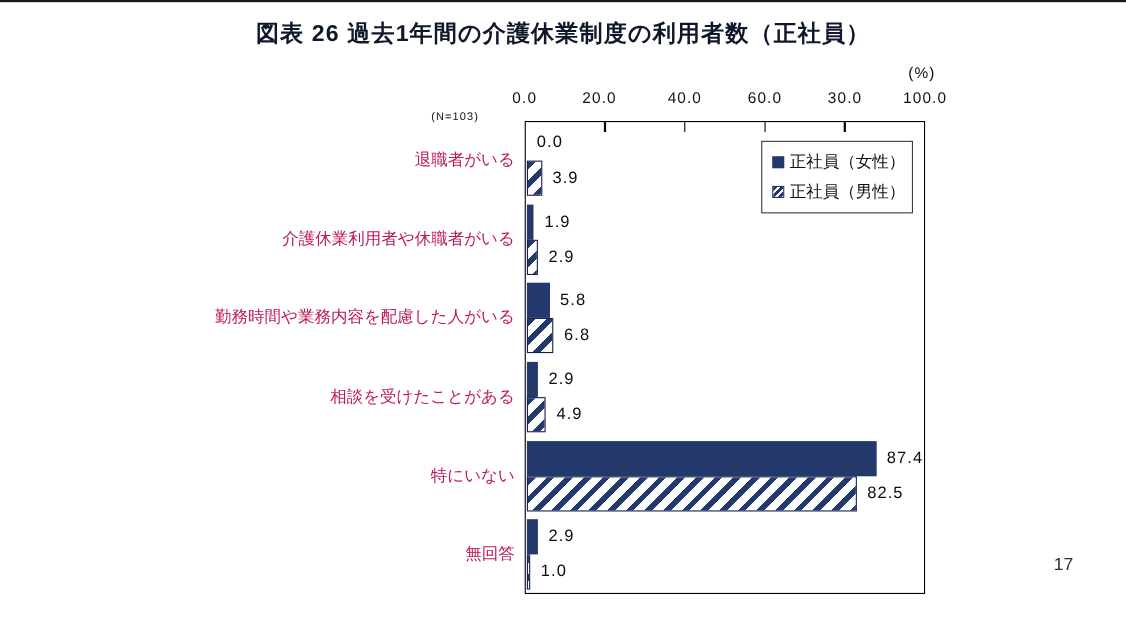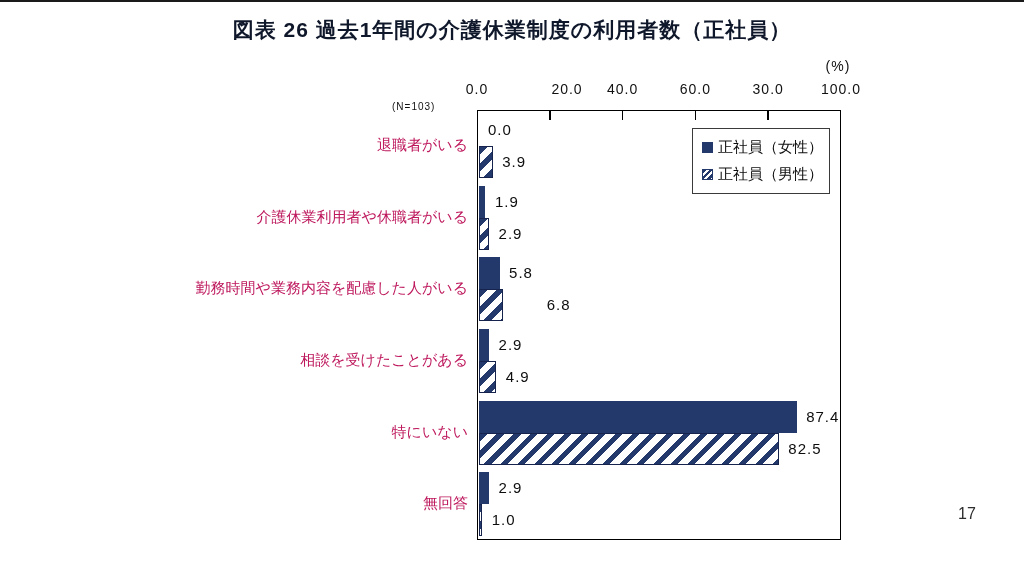--- a/index.html
+++ b/index.html
@@ -52,21 +52,21 @@
   <div class="title">図表 26 過去1年間の介護休業制度の利用者数（正社員）</div>
 
   <div class="pct-label">(%)</div>
 
   <div class="n-label">(N=103)</div>
 
   <div class="plot"></div>
 
   <div id="dyn">
       <div class="tick-label" style="left: 445px;">0.0</div>
-      <div class="tick-label" style="left: 535px;">20.0</div>
+      <div class="tick-label" style="left: 513px;">20.0</div>
       <div class="tick-mark" style="left: 549.05px;"></div>
       <div class="tick-label" style="left: 590.6px;">40.0</div>
       <div class="tick-mark" style="left: 621.85px;"></div>
       <div class="tick-label" style="left: 663.4px;">60.0</div>
       <div class="tick-mark" style="left: 694.65px;"></div>
       <div class="tick-label" style="left: 736.2px;">30.0</div>
       <div class="tick-mark" style="left: 767.45px;"></div>
       <div class="tick-label" style="left: 809px;">100.0</div>
       <div class="cat-label" style="top: 136px;">退職者がいる</div>
       <div class="val-label" style="left: 488px; top: 121px;">0.0</div>
@@ -74,21 +74,21 @@
       <div class="val-label" style="left: 502.196px; top: 153px;">3.9</div>
       <div class="cat-label" style="top: 207.667px;">介護休業利用者や休職者がいる</div>
       <div class="bar solid" style="left: 478.5px; top: 185.667px; width: 6.916px;"></div>
       <div class="val-label" style="left: 494.916px; top: 192.667px;">1.9</div>
       <div class="bar hatched" style="left: 478.5px; top: 217.667px; width: 10.556px;"></div>
       <div class="val-label" style="left: 498.556px; top: 224.667px;">2.9</div>
       <div class="cat-label" style="top: 279.333px;">勤務時間や業務内容を配慮した人がいる</div>
       <div class="bar solid" style="left: 478.5px; top: 257.333px; width: 21.112px;"></div>
       <div class="val-label" style="left: 509.112px; top: 264.333px;">5.8</div>
       <div class="bar hatched" style="left: 478.5px; top: 289.333px; width: 24.752px;"></div>
-      <div class="val-label" style="left: 512.752px; top: 296.333px; margin-left: 34px;">6.8</div>
+      <div class="val-label" style="left: 512.752px; top: 296.333px;">6.8</div>
       <div class="cat-label" style="top: 351px;">相談を受けたことがある</div>
       <div class="bar solid" style="left: 478.5px; top: 329px; width: 10.556px;"></div>
       <div class="val-label" style="left: 498.556px; top: 336px;">2.9</div>
       <div class="bar hatched" style="left: 478.5px; top: 361px; width: 17.836px;"></div>
       <div class="val-label" style="left: 505.836px; top: 368px;">4.9</div>
       <div class="cat-label" style="top: 422.667px;">特にいない</div>
       <div class="bar solid" style="left: 478.5px; top: 400.667px; width: 318.136px;"></div>
       <div class="val-label" style="left: 806.136px; top: 407.667px;">87.4</div>
       <div class="bar hatched" style="left: 478.5px; top: 432.667px; width: 300.3px;"></div>
       <div class="val-label" style="left: 788.3px; top: 439.667px;">82.5</div>

